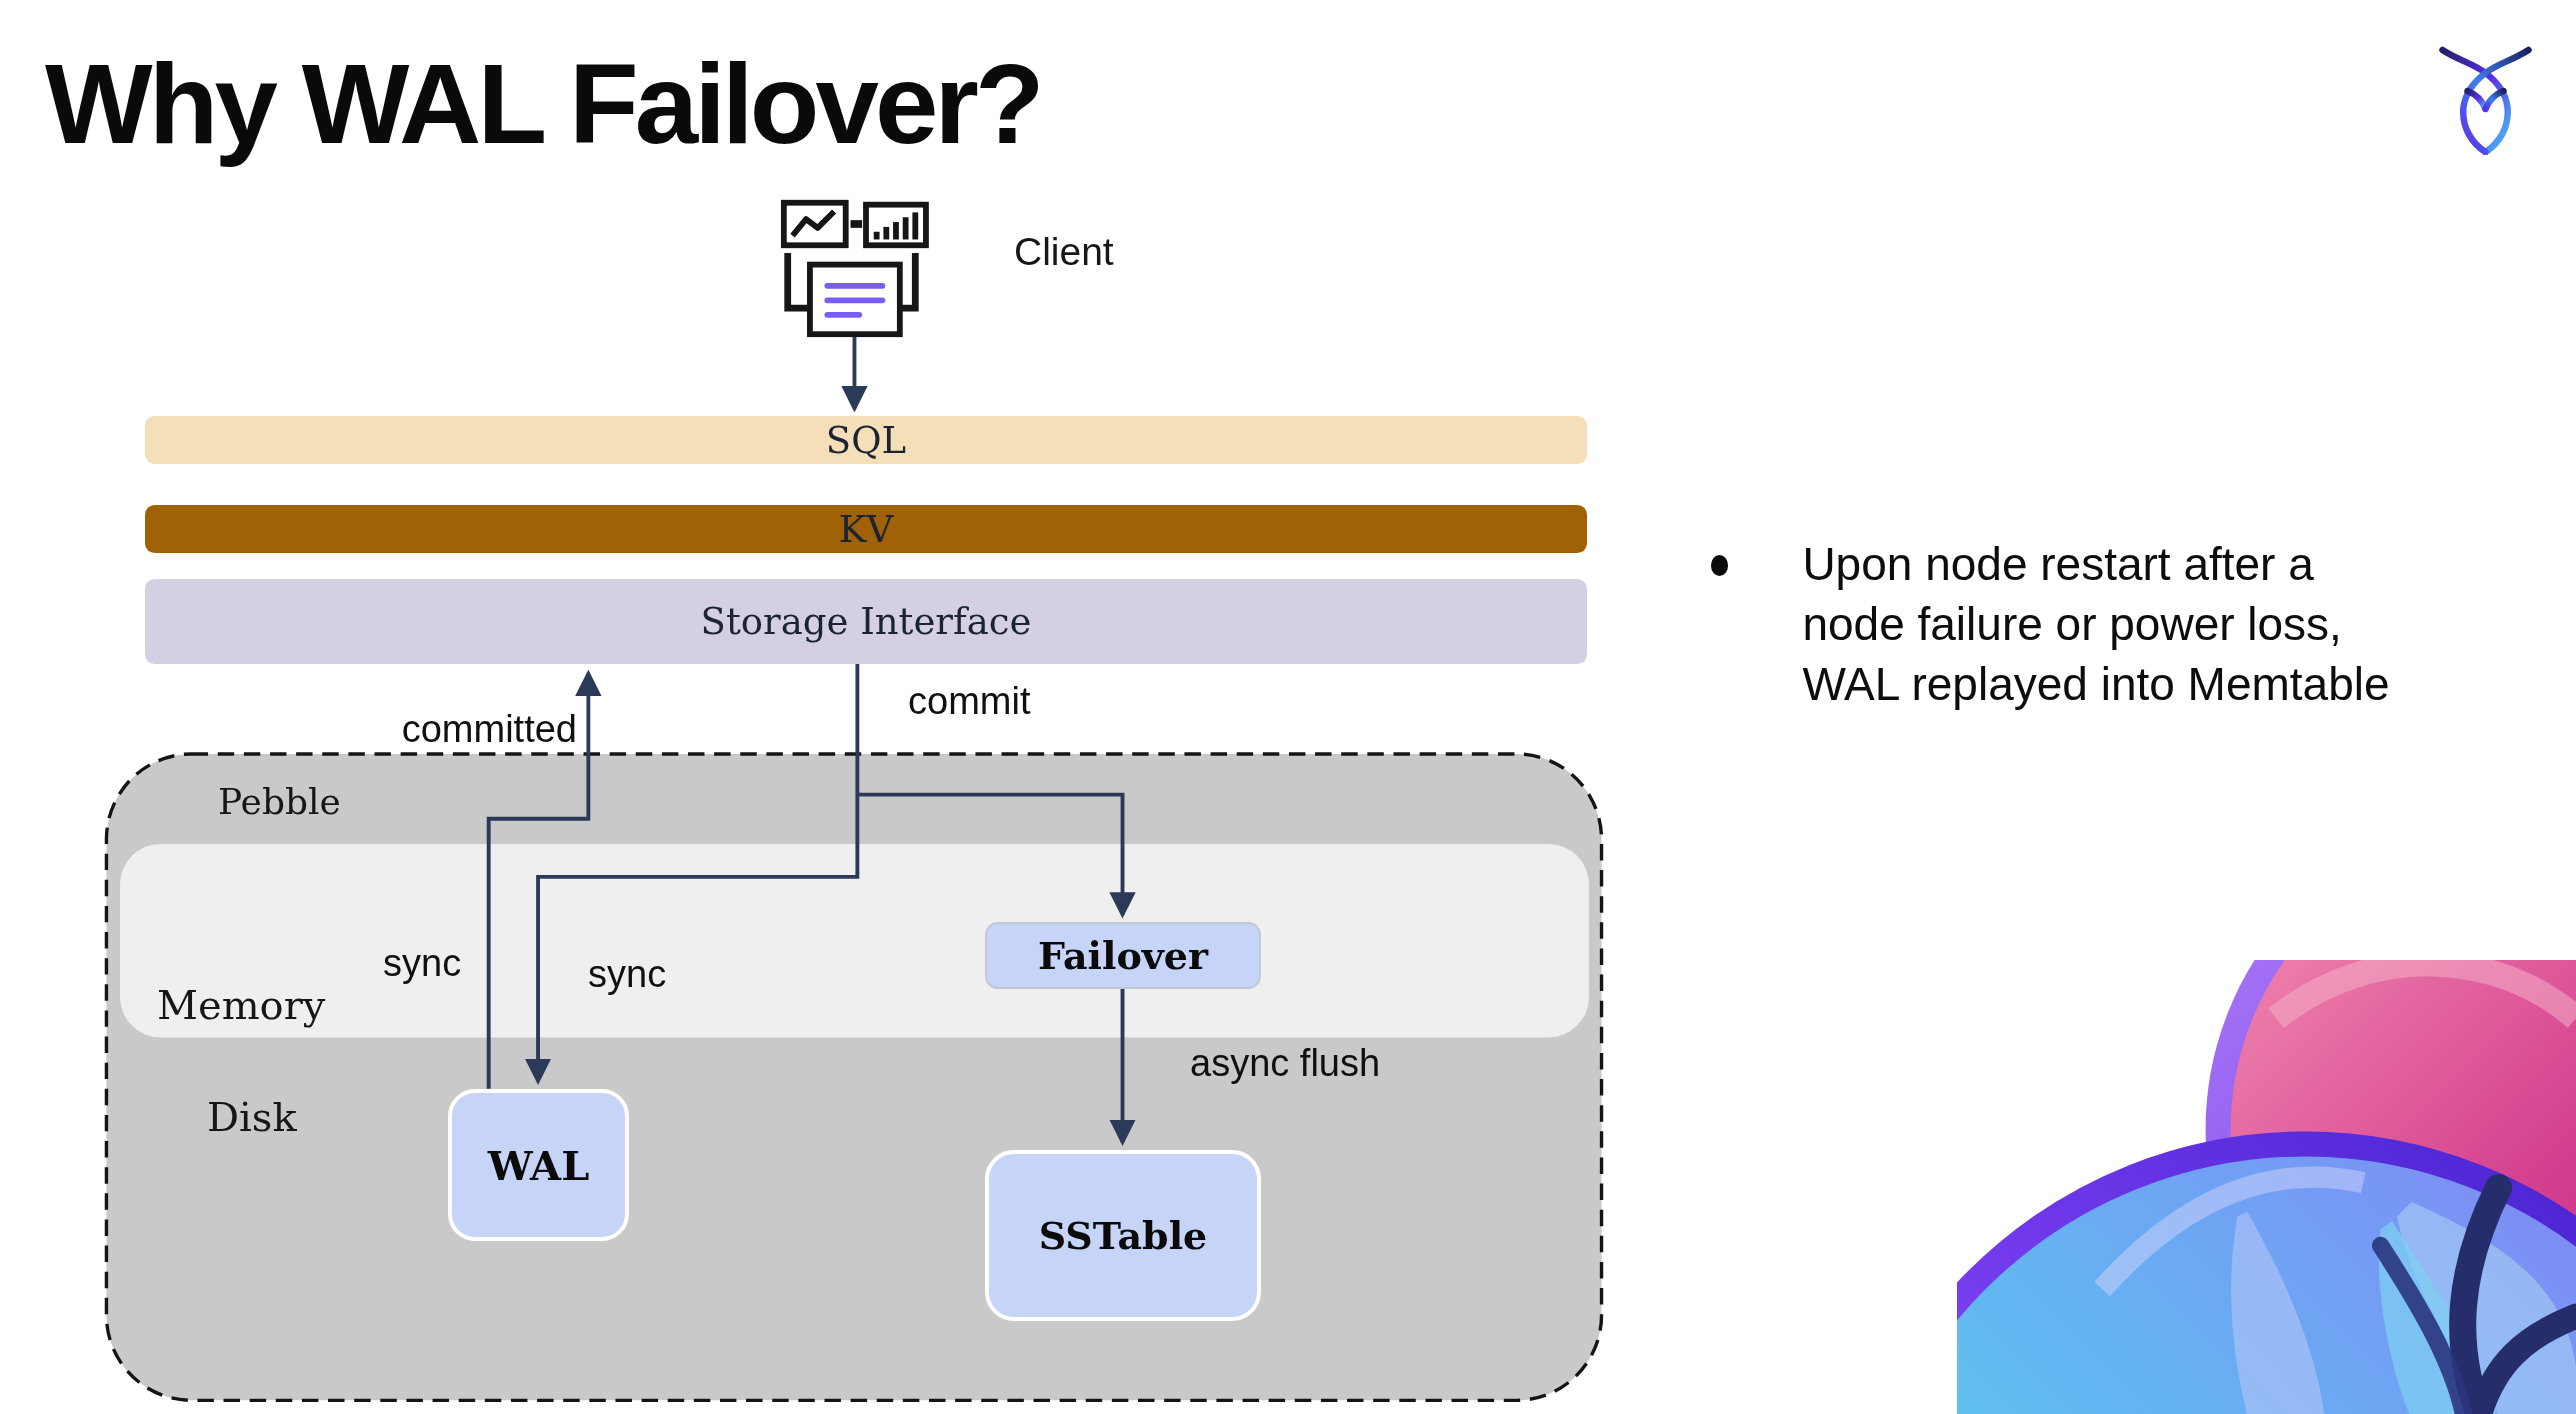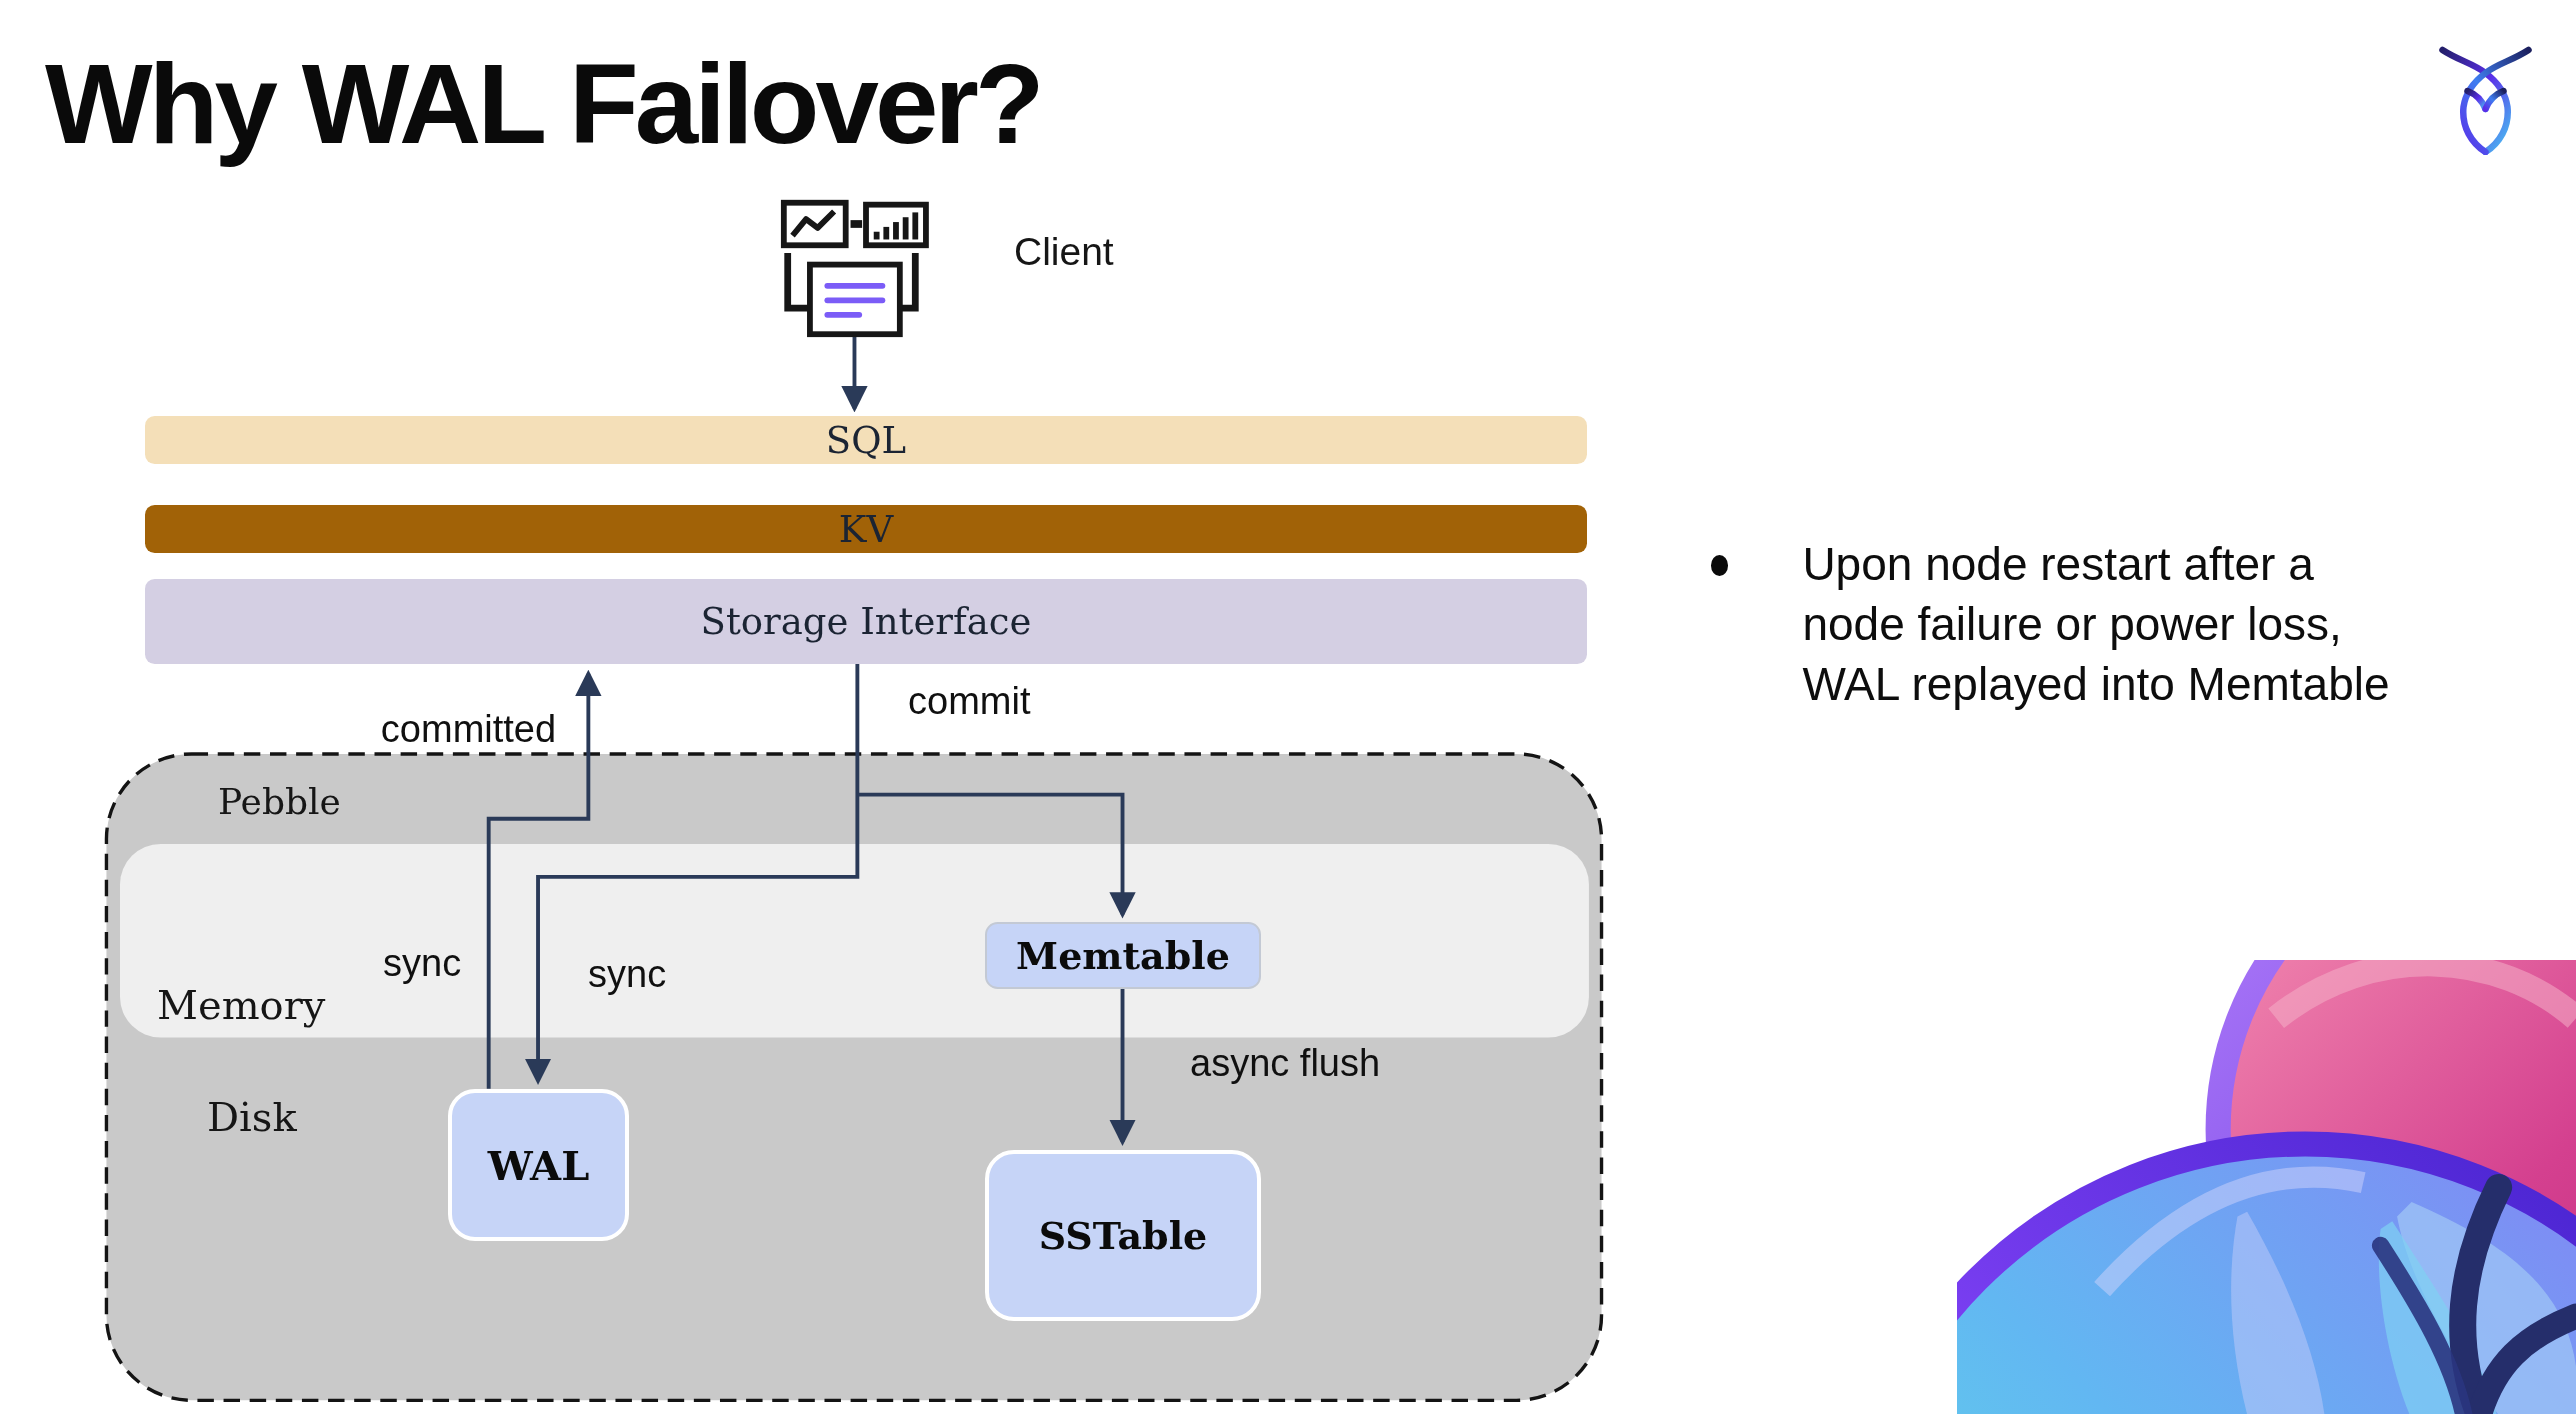--- a/index.html
+++ b/index.html
@@ -13,21 +13,21 @@
 
   
   .bar{left:145px;width:1442px;border-radius:9.7px;display:flex;align-items:center;justify-content:center;
        font-family:"DejaVu Serif","Liberation Serif",serif;font-size:37px;color:#1b2433;}
   .bar.sql{top:416px;height:48px;background:#f4dfb8;}
   .bar.kv{top:505px;height:48px;background:#a16207;}
   .bar.storage{top:579px;height:85px;background:#d4cfe3;}
 
   
   .edge-label{font-family:"Liberation Sans",sans-serif;font-size:38px;color:#101010;line-height:1.1;}
-  .lbl-committed{left:360px;top:709px;width:217px;text-align:center;}
+  .lbl-committed{left:360px;top:709px;width:217px;text-align:right;}
   .lbl-commit{left:908px;top:681px;}
   .lbl-sync-left{left:383px;top:943px;}
   .lbl-sync-right{left:588px;top:954px;}
   .lbl-async{left:1190px;top:1043px;}
 
   
   .zone-label{font-family:"DejaVu Serif","Liberation Serif",serif;color:#161616;line-height:1.1;}
   .lbl-pebble{left:218px;top:782px;font-size:36px;}
   .lbl-memory{left:157px;top:983px;font-size:40px;}
   .lbl-disk{left:207px;top:1095px;font-size:40px;}
@@ -182,21 +182,21 @@
   <div class="abs edge-label lbl-async">async flush</div>
 
   <div class="abs zone-label lbl-pebble">Pebble</div>
   <div class="abs zone-label lbl-memory">Memory</div>
   <div class="abs zone-label lbl-disk">Disk</div>
 
   <div class="abs node wal">
     <span>WAL</span>
   </div>
   <div class="abs node memtable">
-    <span>Memtable</span>
+    <span>Failover</span>
   </div>
   <div class="abs node sstable">
     <span>SSTable</span>
   </div>
 
   <div class="abs bullets">
     <div class="bullet-row">
       <span class="bullet-dot"></span>
       <span class="bullet-text">Upon node restart after a
 node failure or power loss,

